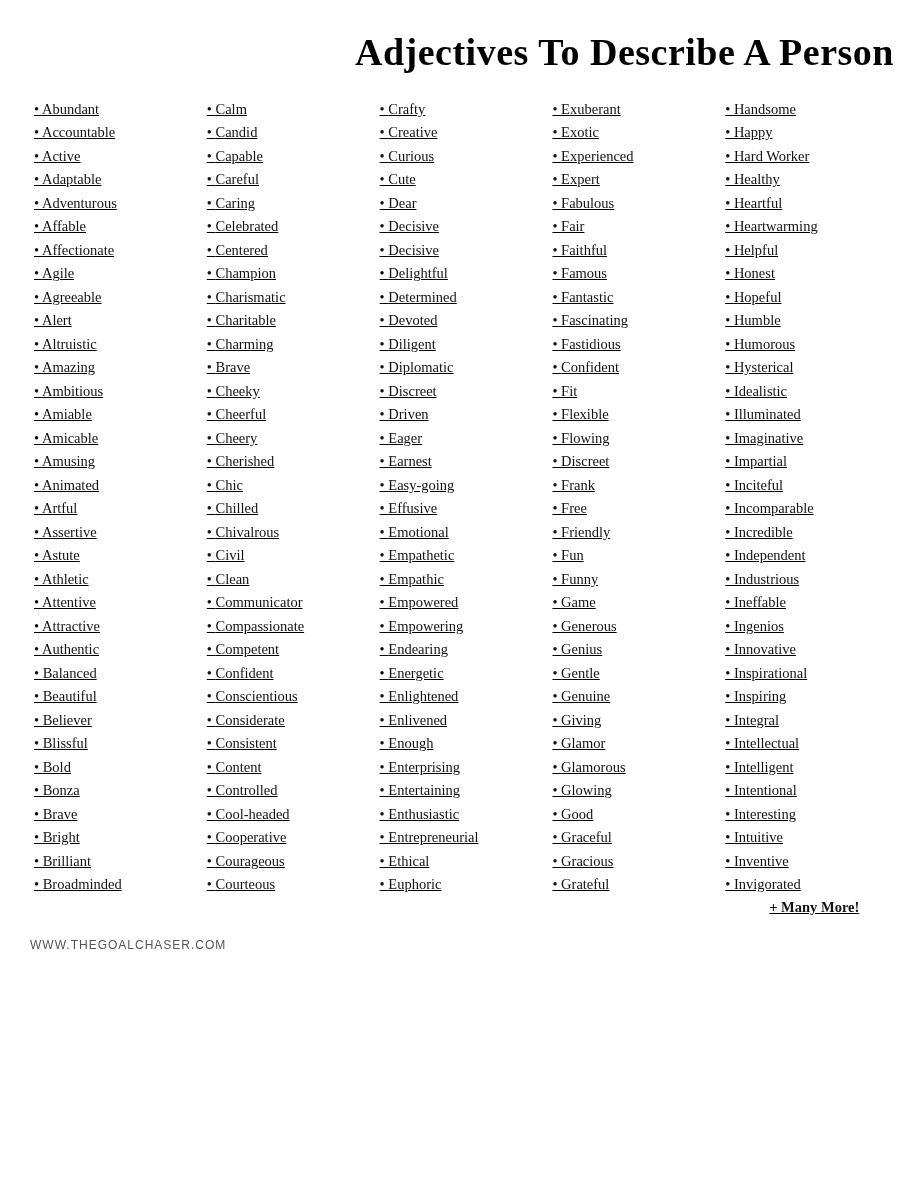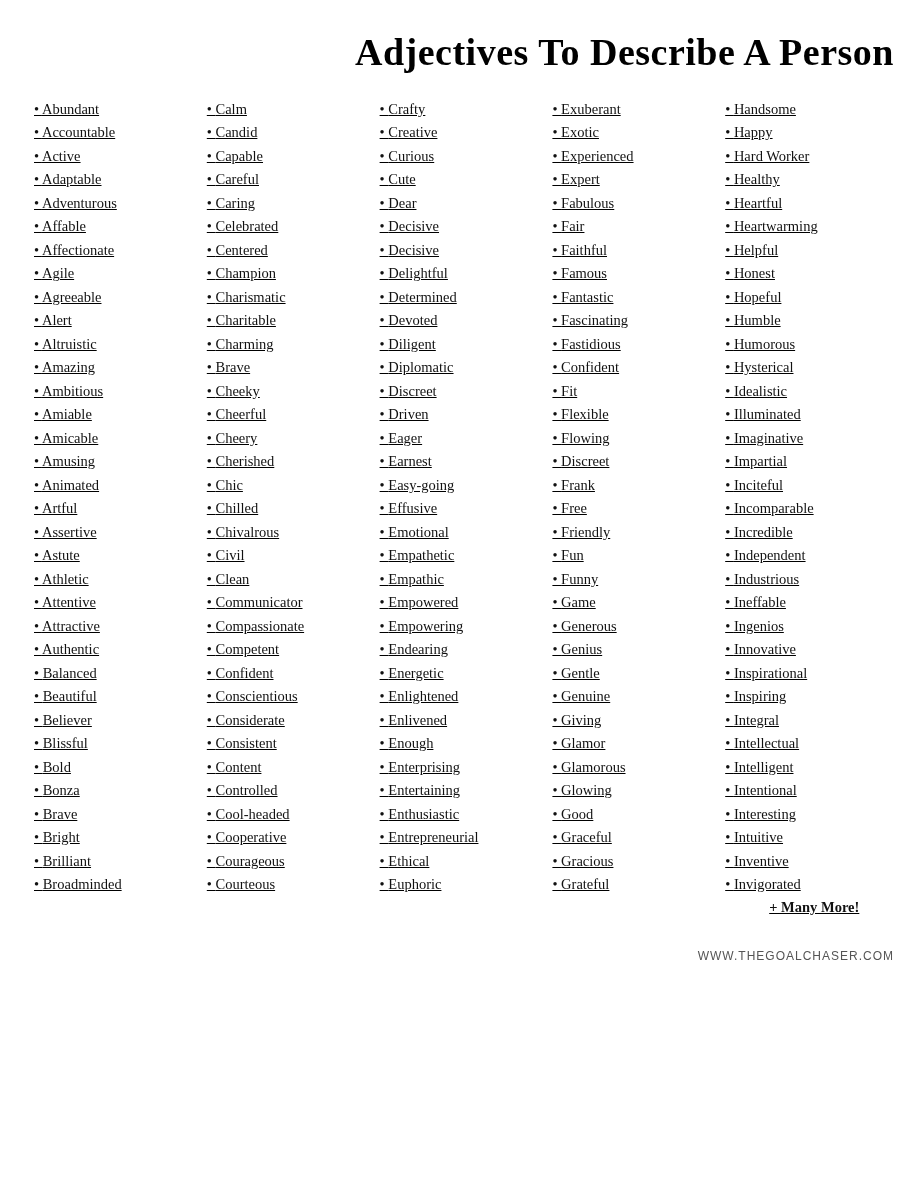--- a/index.html
+++ b/index.html
@@ -32,24 +32,24 @@
     .word-item {
       font-size: 14.5px;
       color: #111;
       line-height: 1.62;
       display: block;
     }
     .word-item::before {
       content: "• ";
     }
     .footer {
-      text-align: right;
+      text-align: left;
       font-size: 12px;
       color: #555;
-      margin-top: 29px;
+      margin-top: 18px;
       letter-spacing: 1px;
       font-family: Arial, sans-serif;
     }
   </style>
 <style>.more-label::before { content: "" !important; }</style></head>
 <body>
 
 <h1>Adjectives To Describe A Person</h1>
 
 <div class="columns-wrapper">

